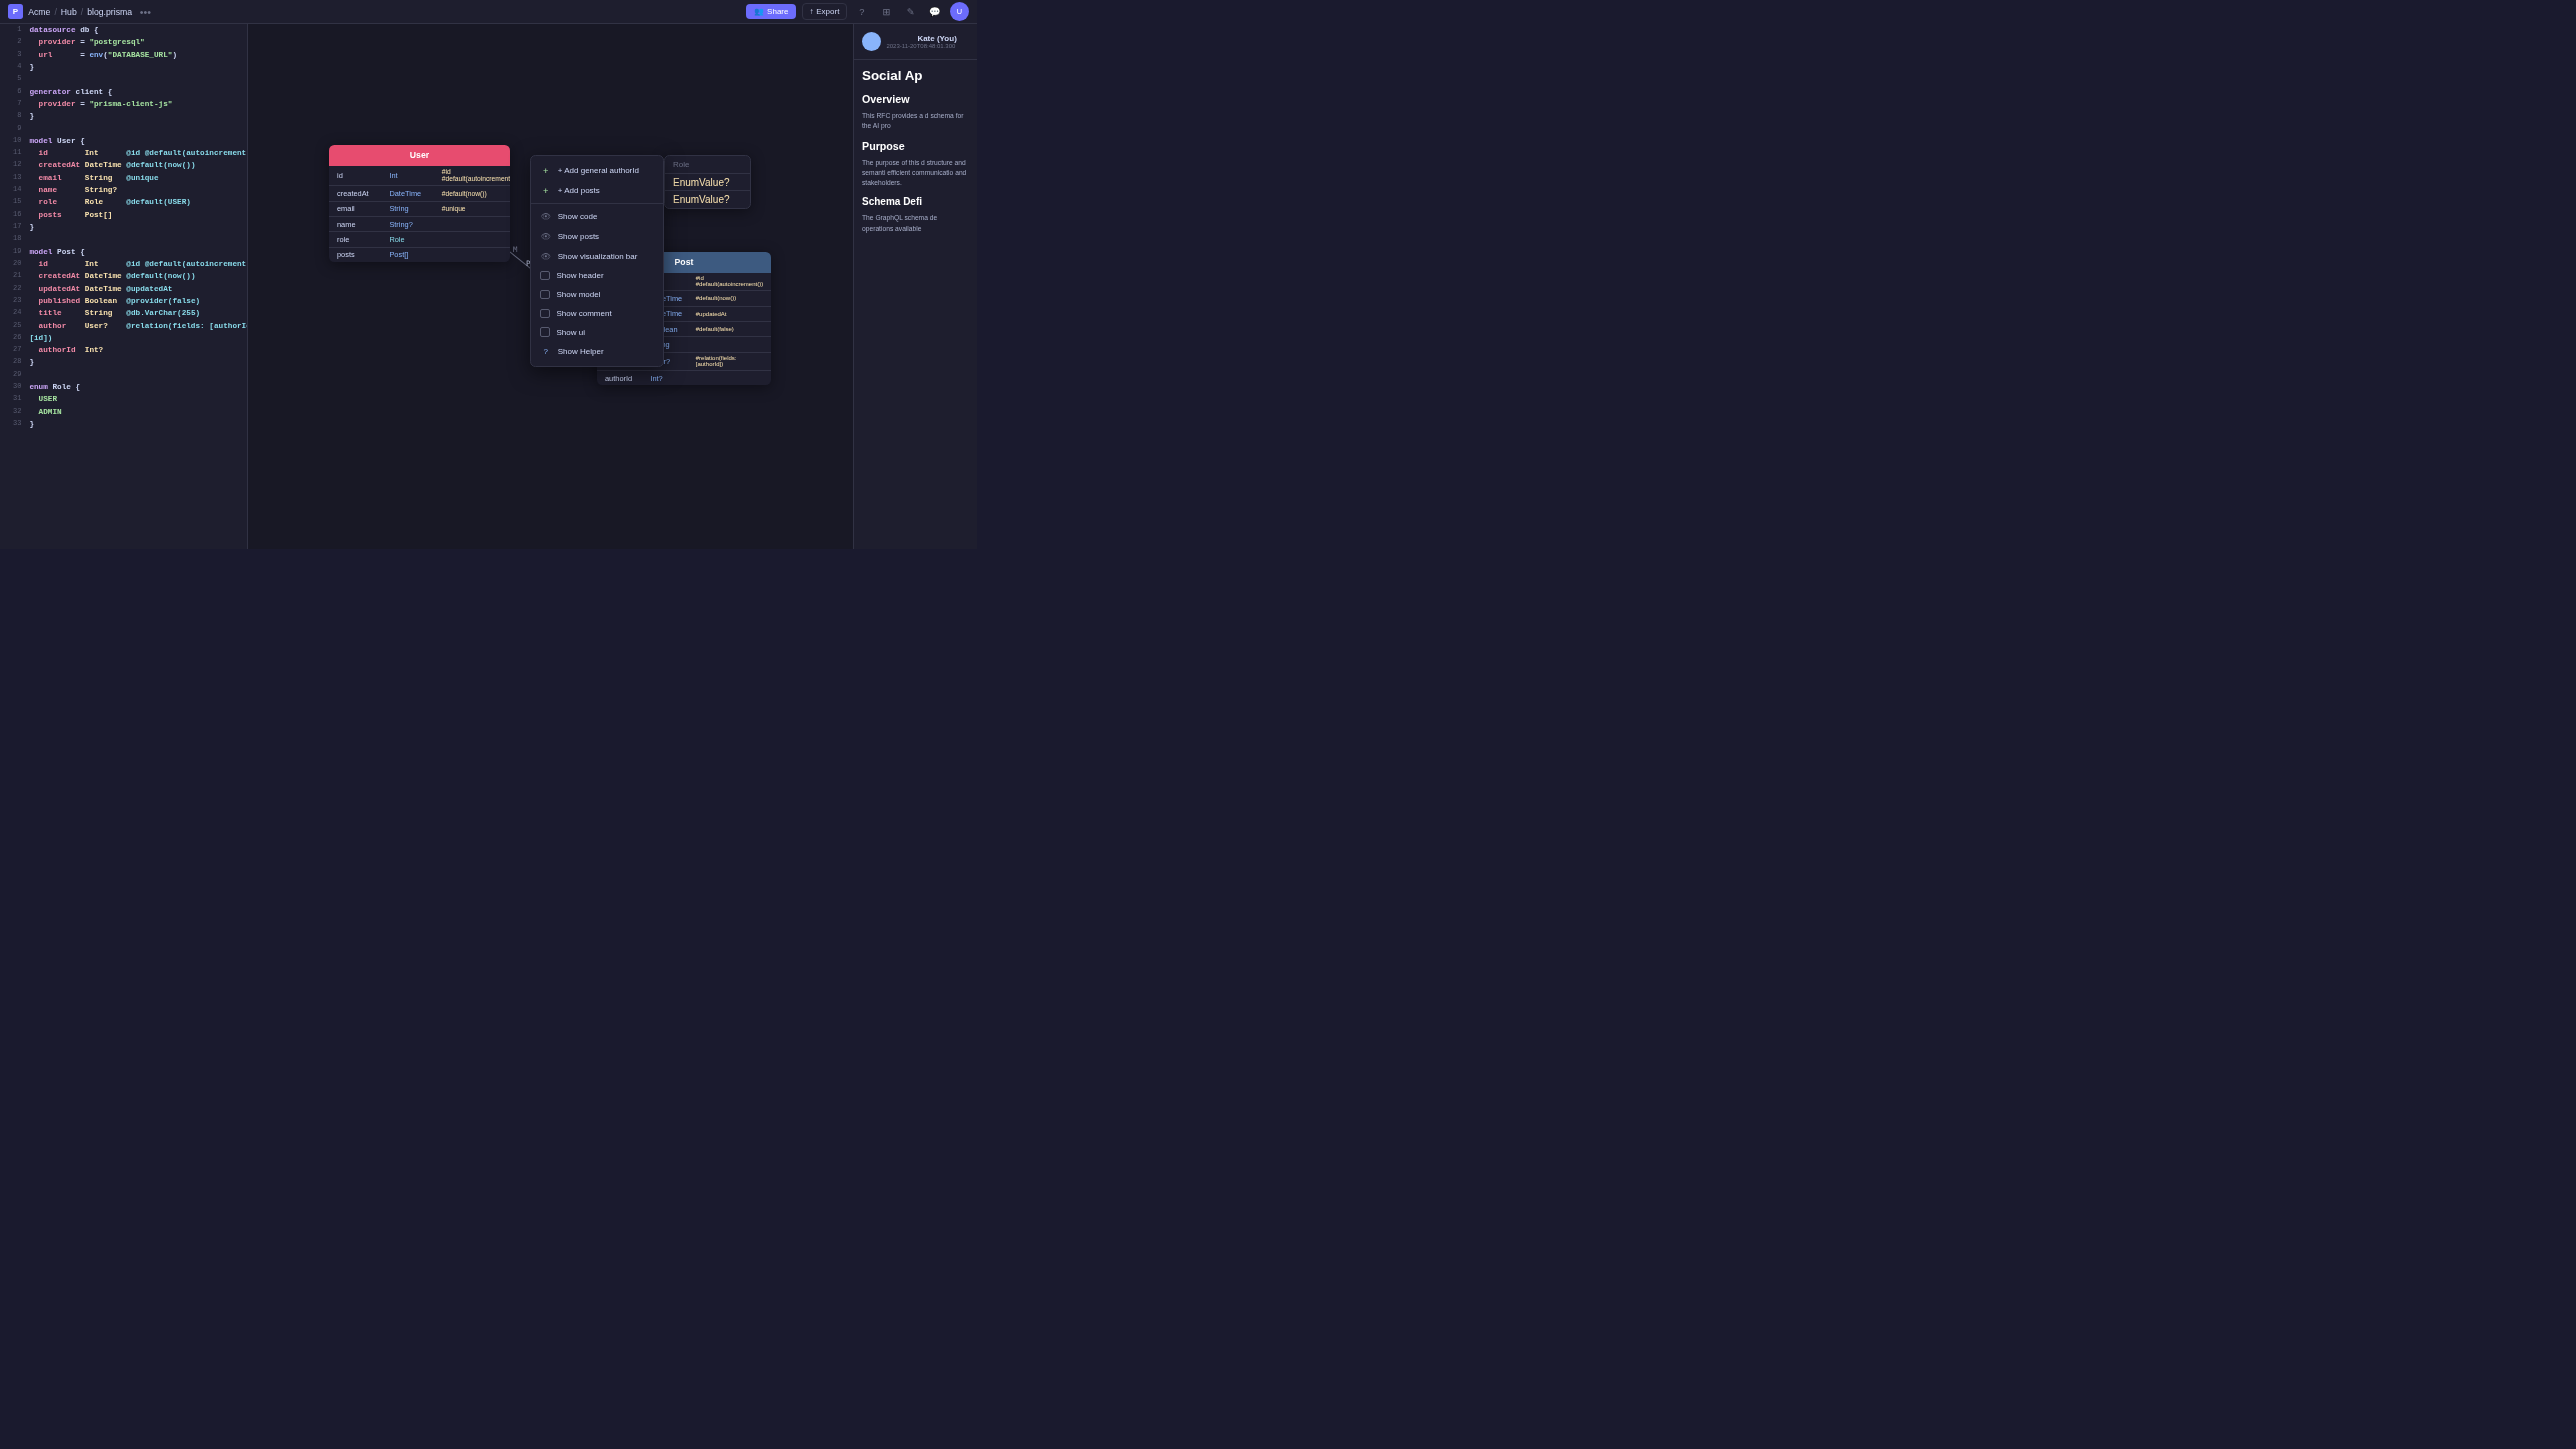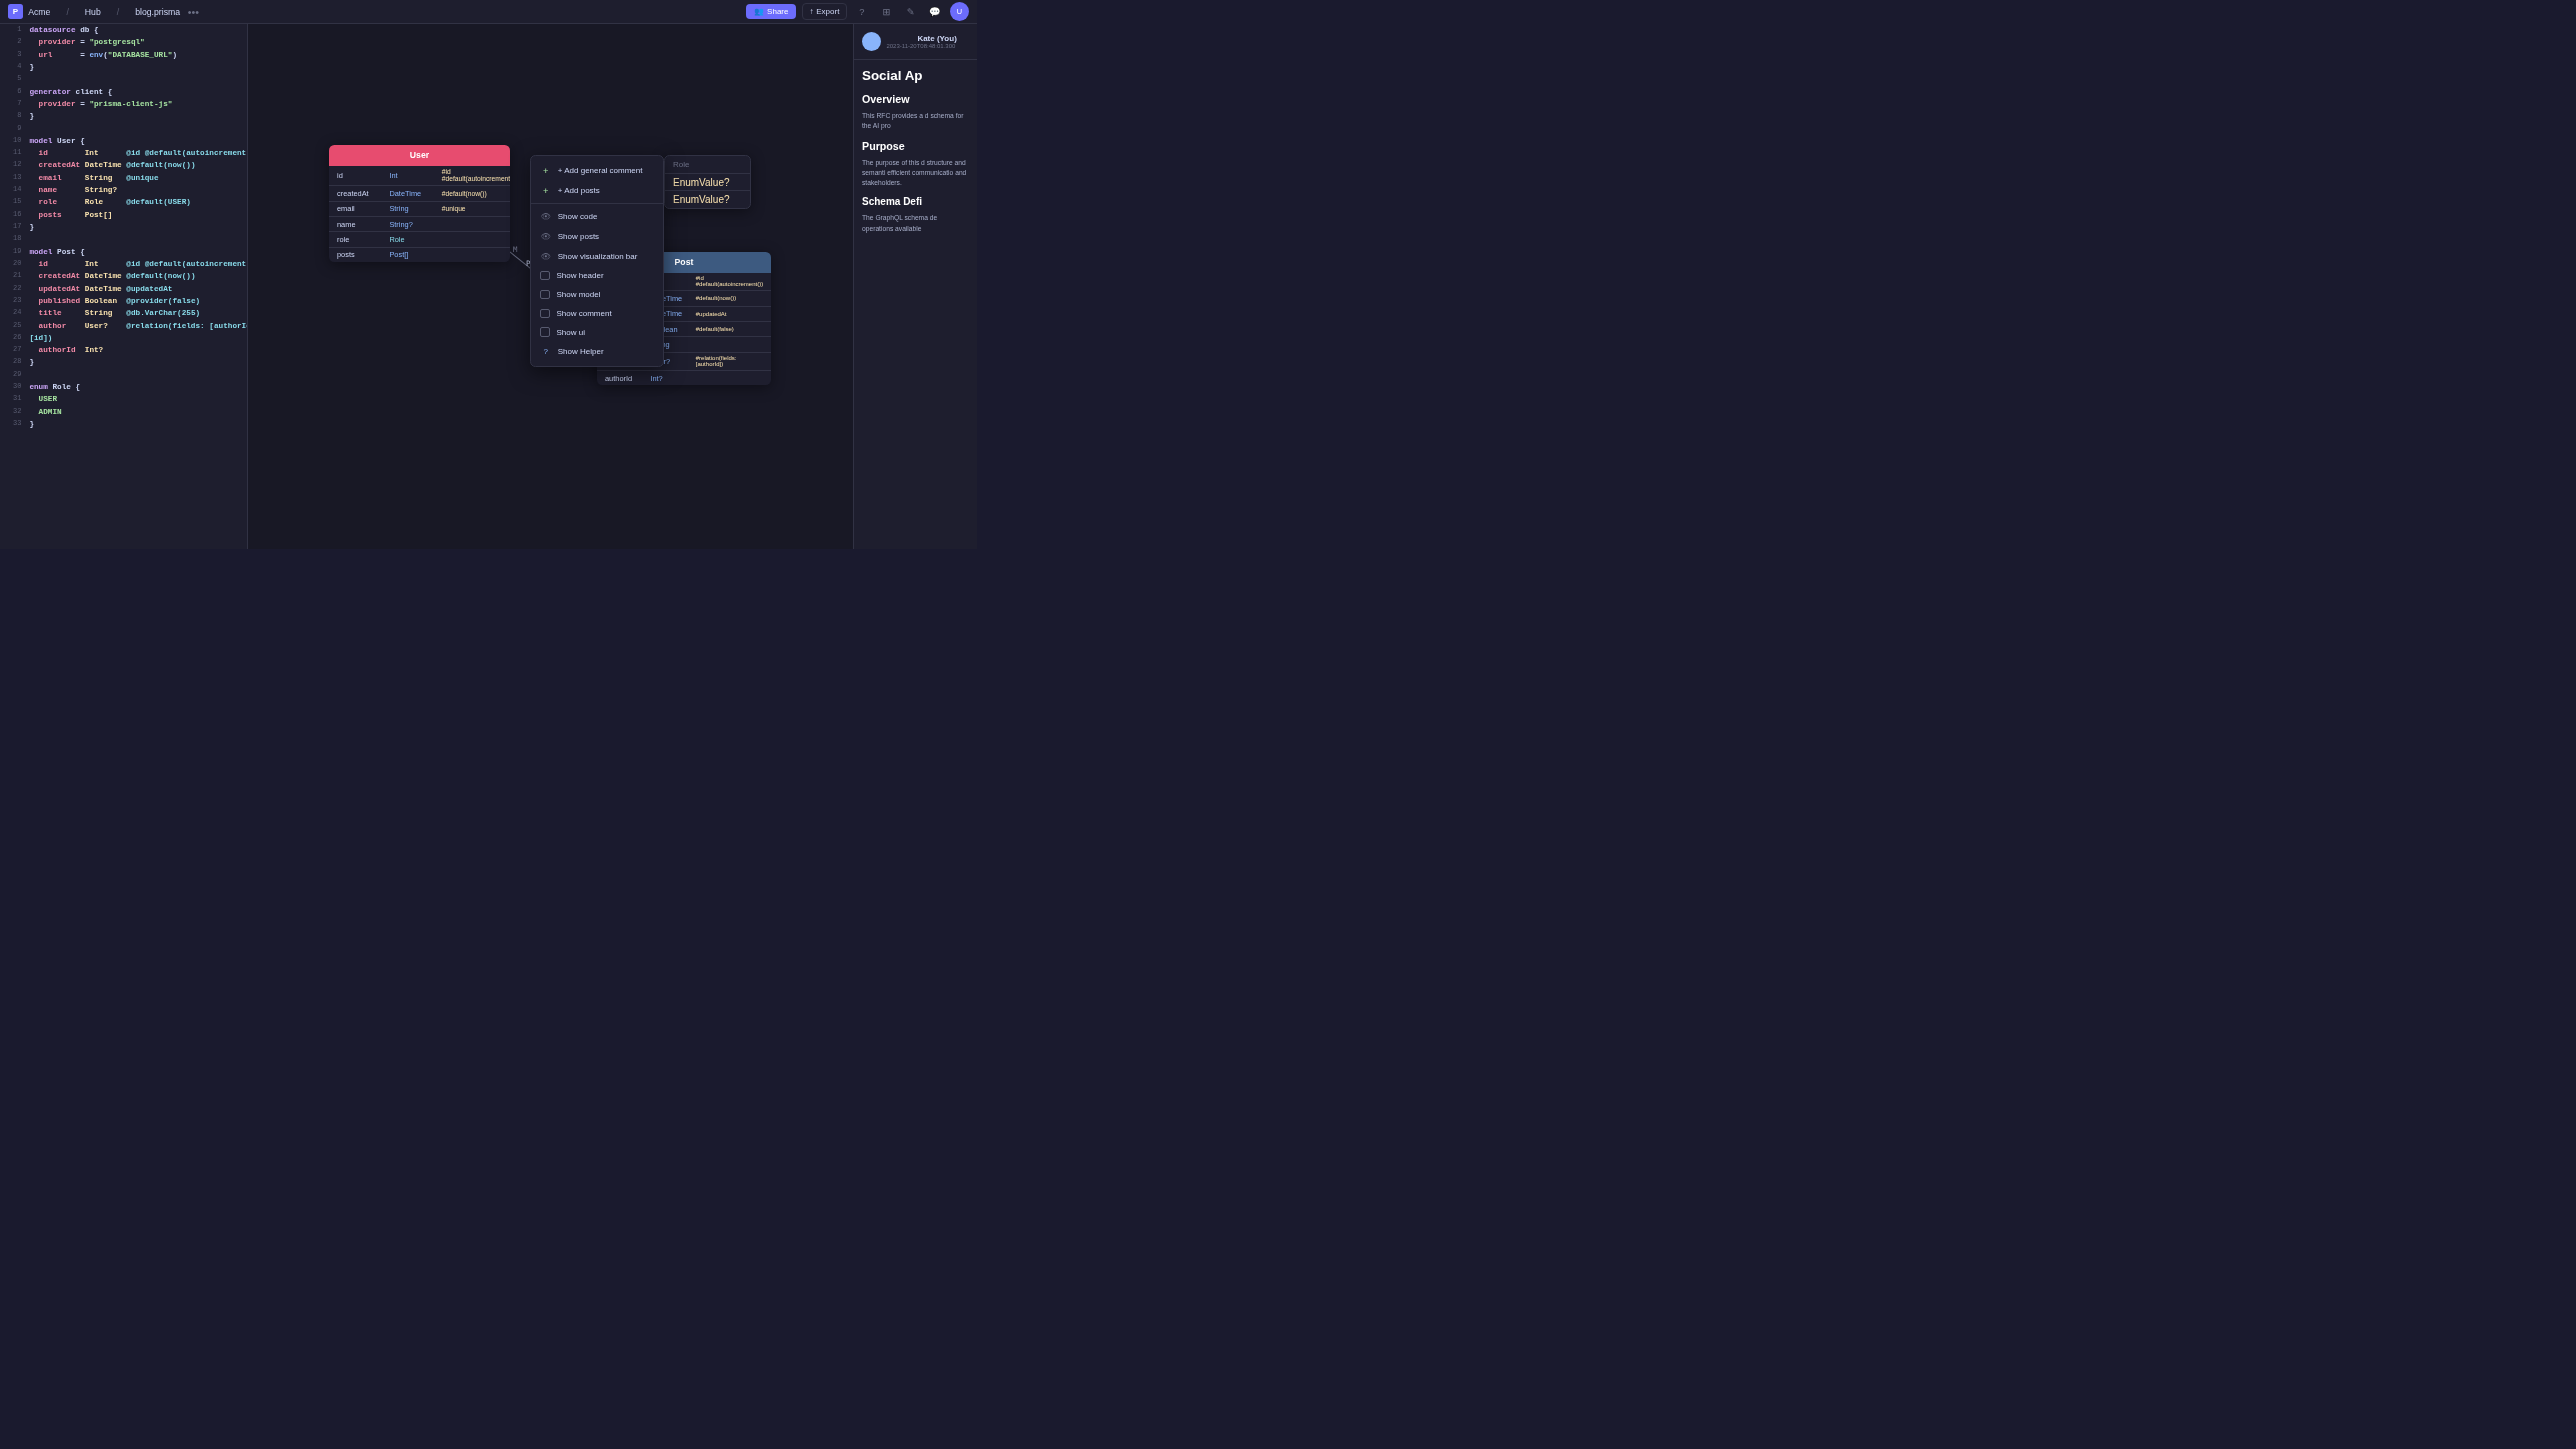--- a/index.html
+++ b/index.html
@@ -38,21 +38,21 @@
       display: flex;
       align-items: center;
       justify-content: center;
       font-size: 8px;
       color: white;
       font-weight: bold;
     }
     .breadcrumb {
       display: flex;
       align-items: center;
-      gap: 16px;
+      gap: 4px;
       font-size: 8.7px;
       color: #cdd6f4;
     }
     .breadcrumb-sep {
       color: #585b70;
     }
     .breadcrumb-item {
       color: #cdd6f4;
     }
     .breadcrumb-item.active {
@@ -600,21 +600,21 @@
         <span class="enum-value">EnumValue?</span>
       </div>
       <div class="enum-table-row">
         <span class="enum-value">EnumValue?</span>
       </div>
     </div>
 
     <div class="context-menu" style="left: 282px; top: 131px;">
       <div class="menu-item">
         <span class="menu-item-icon plus-icon">+</span>
-        <span>+ Add general comment</span>
+        <span>+ Add general authorId</span>
       </div>
       <div class="menu-item">
         <span class="menu-item-icon plus-icon">+</span>
         <span>+ Add posts</span>
       </div>
       <div class="menu-divider"></div>
       <div class="menu-item">
         <span class="menu-item-icon">👁</span>
         <span>Show code</span>
       </div>

